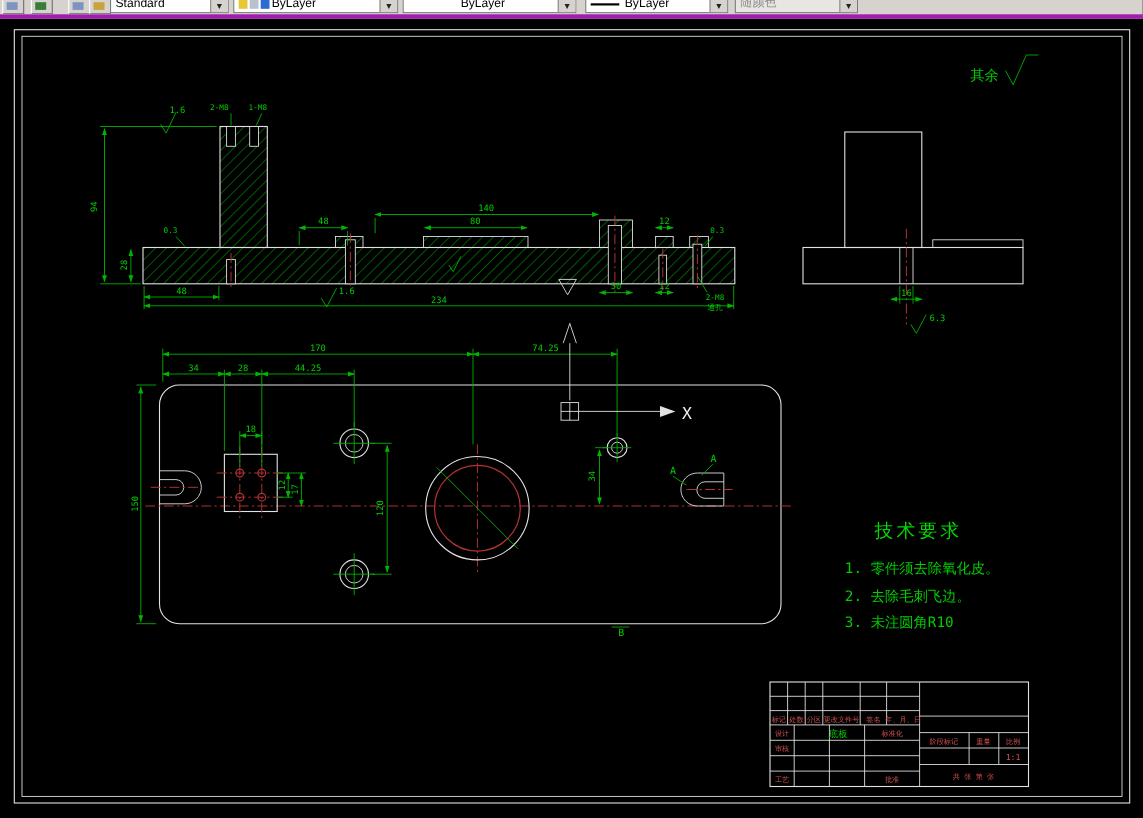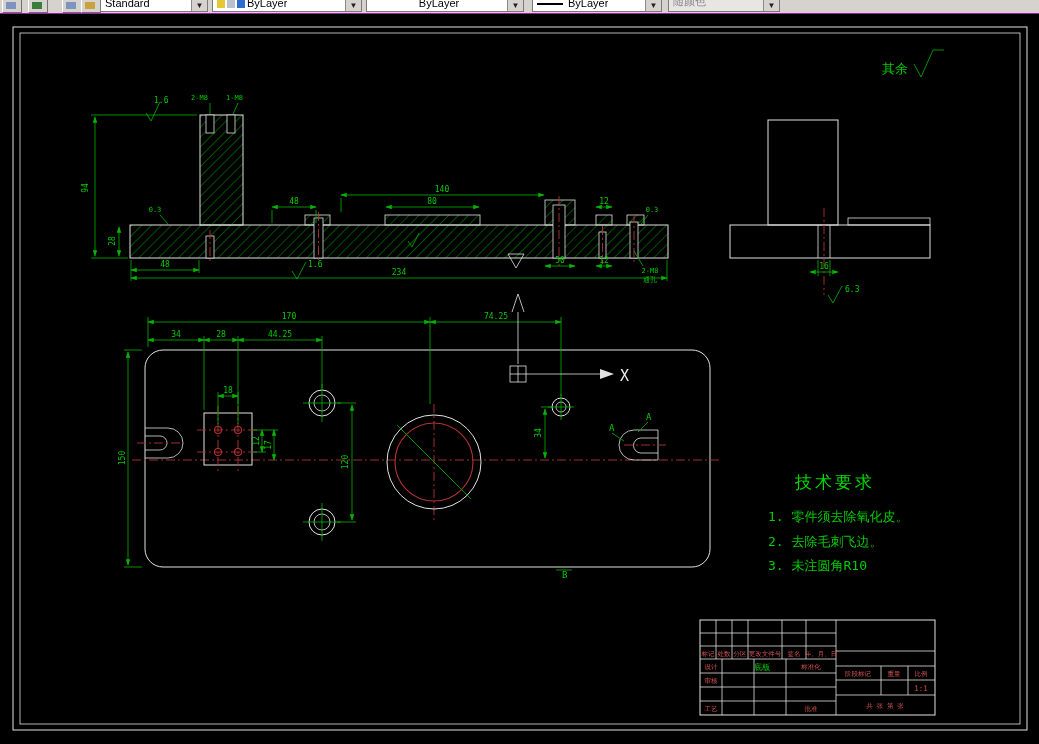--- a/index.html
+++ b/index.html
@@ -1,20 +1,20 @@
 <!DOCTYPE html>
 <html><head>
 <meta charset="utf-8">
 <style>
   html,body{margin:0;padding:0;background:#000;}
   .app{position:relative;width:1039px;height:744px;background:#000;overflow:hidden;
        font-family:"Liberation Sans", sans-serif;}
   
   .toolbar{position:absolute;top:0;left:0;width:100%;height:13px;background:#d6d3ce;
-           overflow:hidden;z-index:5;border-bottom:1px solid #a21caf;}
+           overflow:hidden;z-index:5;border-bottom:4px solid #a21caf;}
   .tb-stub{position:absolute;top:-9px;width:18px;height:20px;background:#d6d3ce;
            border:1px solid;border-color:#fff #6f6f6f #6f6f6f #fff;}
   .tb-stub .gl{position:absolute;left:3px;top:10px;width:10px;height:7px;background:#7d94c0;}
   .combo{position:absolute;top:-9px;height:21px;background:#fff;border:1px solid #7a7a7a;
          display:flex;align-items:flex-end;padding:0 16px 2px 4px;font-size:11px;color:#000;
          box-sizing:border-box;}
   .combo .cv{white-space:nowrap;overflow:hidden;}
   .combo .center{margin:0 auto;}
   .combo .disabled{color:#8a8a8a;}
   .cbtn{position:absolute;right:0;top:0;bottom:0;width:15px;background:#d6d3ce;

